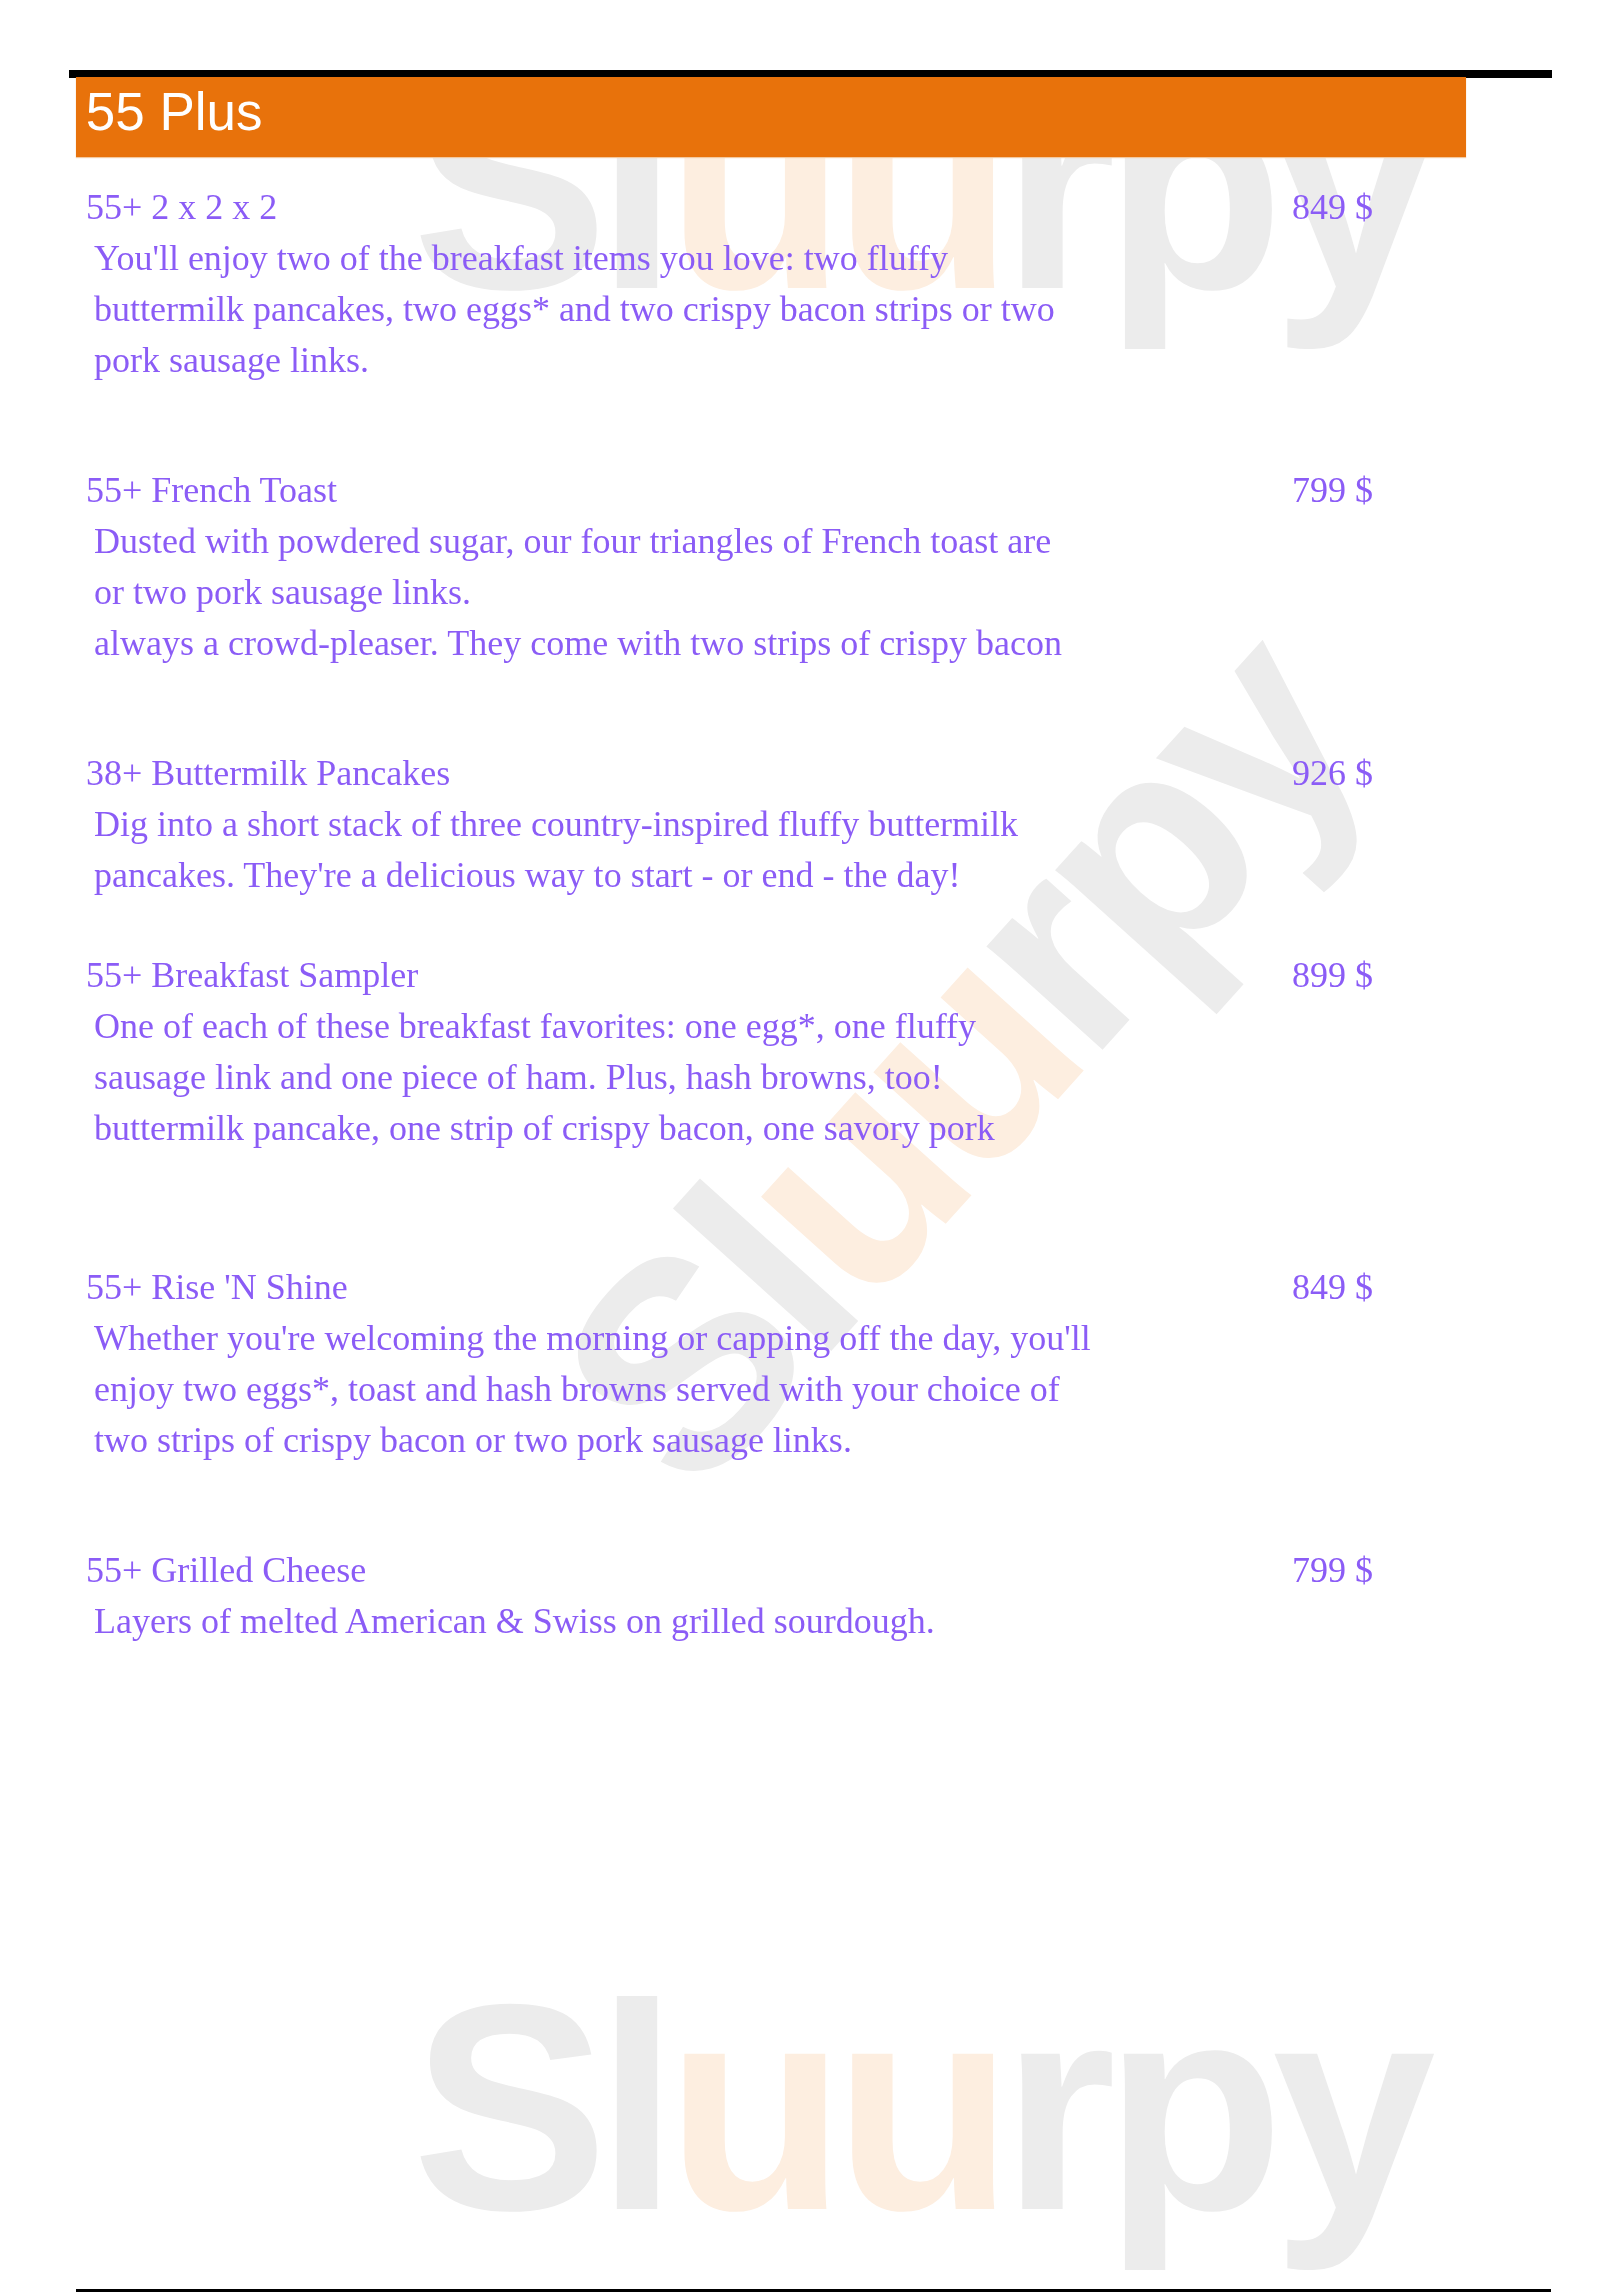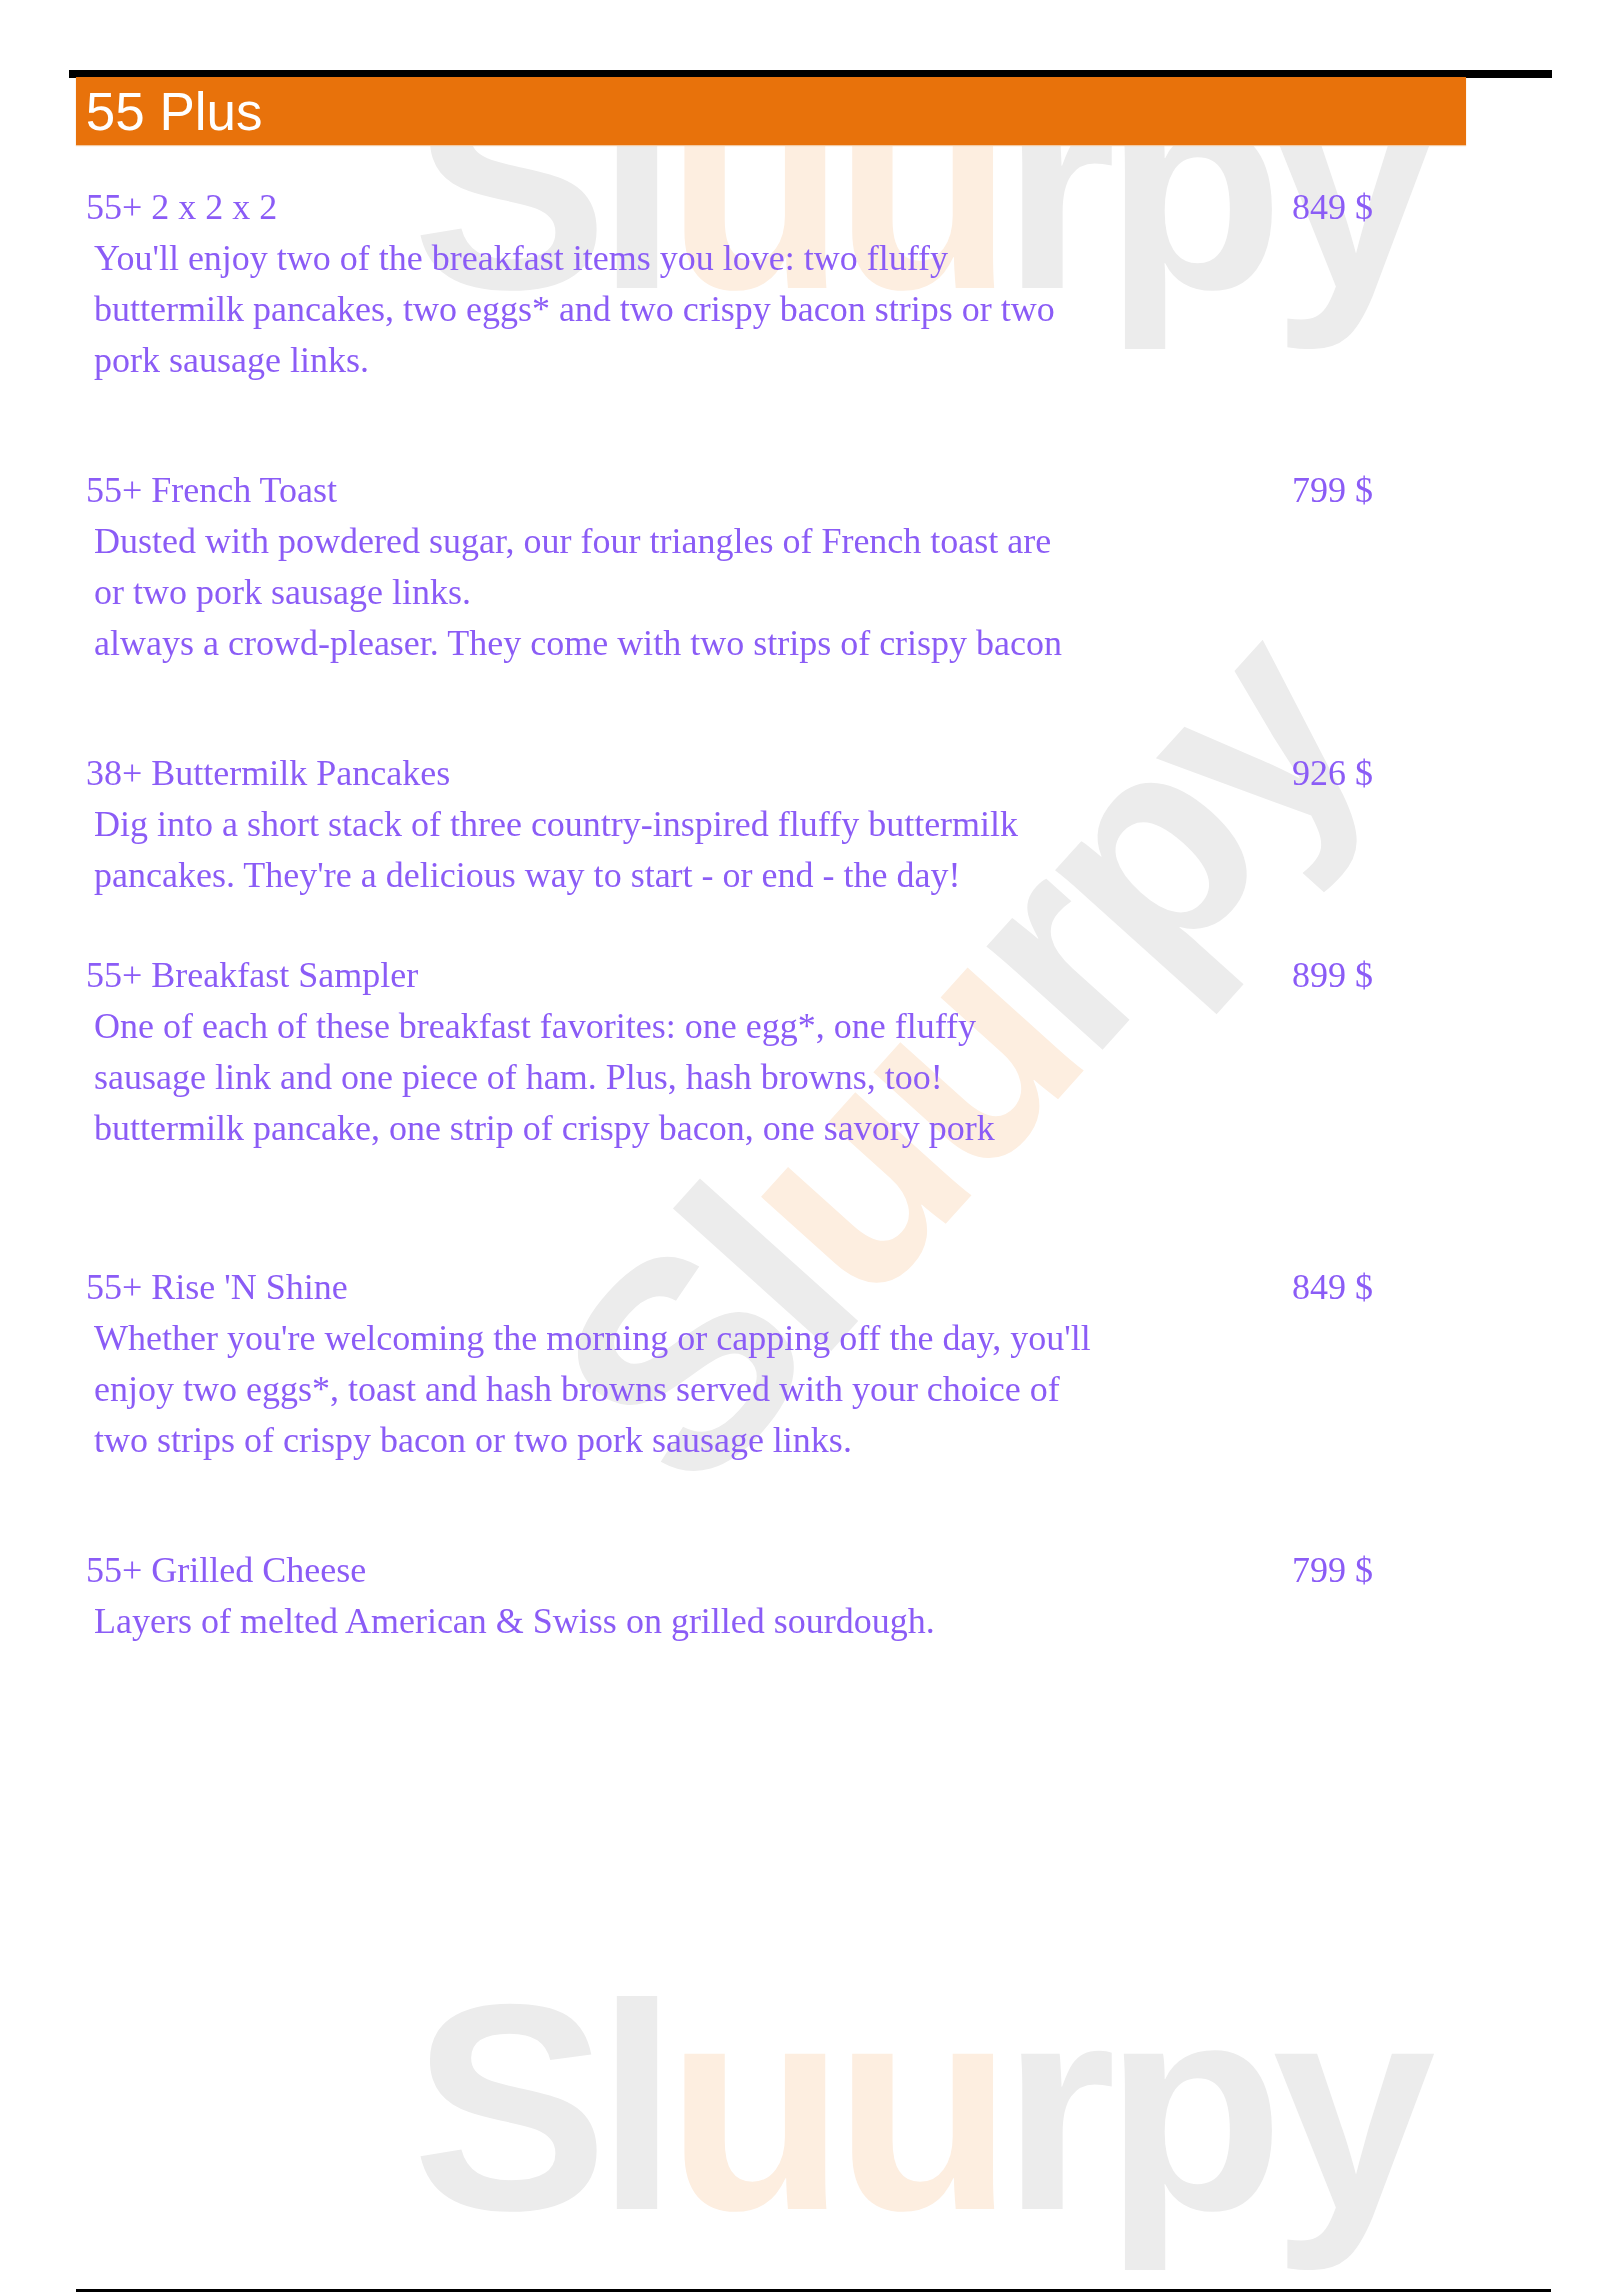--- a/index.html
+++ b/index.html
@@ -9,21 +9,21 @@
     
     .wm { position: absolute; font-family: "Liberation Sans", sans-serif; font-weight: bold;
           font-size: 294px; line-height: 1; letter-spacing: -11.8px; white-space: nowrap;
           color: #ececec; z-index: 0; pointer-events: none; }
     .wm .acc { color: #fdeee0; }
     .wm-top { left: 412px; top: 39px; }
     .wm-mid { left: 451px; top: 912px; transform: rotate(-48deg); transform-origin: 50% 50%; }
     .wm-bot { left: 412px; top: 1960px; }
 
     .top-rule { position: absolute; left: 69px; top: 70px; width: 1483px; height: 7.8px; background: #000000; z-index: 2; }
-    .section-header { position: absolute; left: 76px; top: 77px; width: 1390px; height: 68px;
+    .section-header { position: absolute; left: 76px; top: 77px; width: 1390px; height: 80px;
                       background: #E8720B; z-index: 2; box-shadow: 0 1px 1px #f3c9a0; }
     .section-title { position: absolute; left: 9.8px; top: 5.9px; color: #ffffff;
                      font-family: "Liberation Sans", sans-serif; font-size: 53px; line-height: 57px; }
 
     .item { position: absolute; left: 86px; width: 1313px; z-index: 3;
             font-family: "Liberation Serif", serif; font-size: 36px; line-height: 51px; color: #8b5cf6; }
     .item-title { display: block; white-space: nowrap; }
     .item-price { position: absolute; left: 1206px; top: 0; white-space: nowrap; }
     .item-desc { display: block; width: 1157px; }
     .item-desc span { display: block; white-space: nowrap; margin-left: 8px; }

